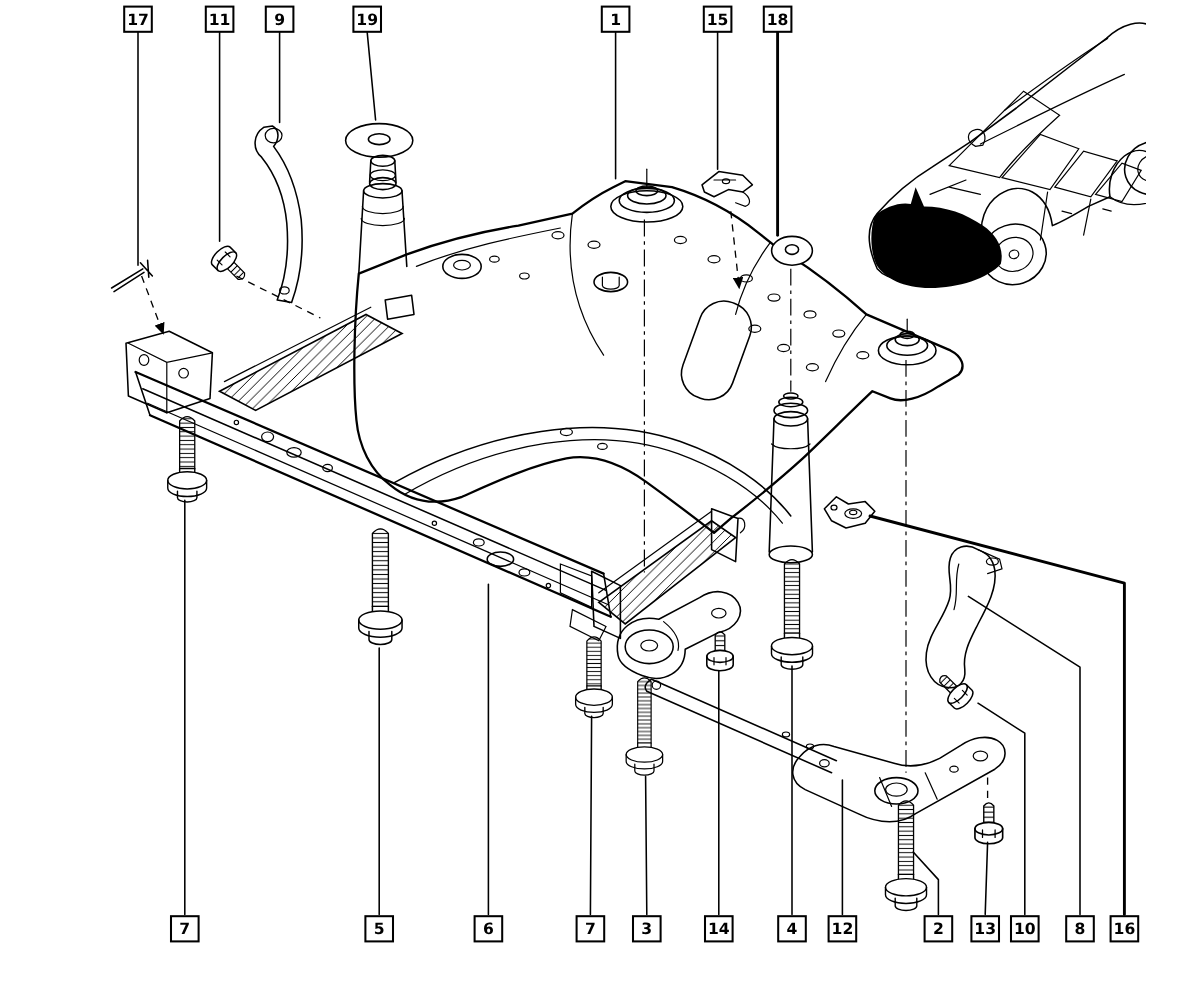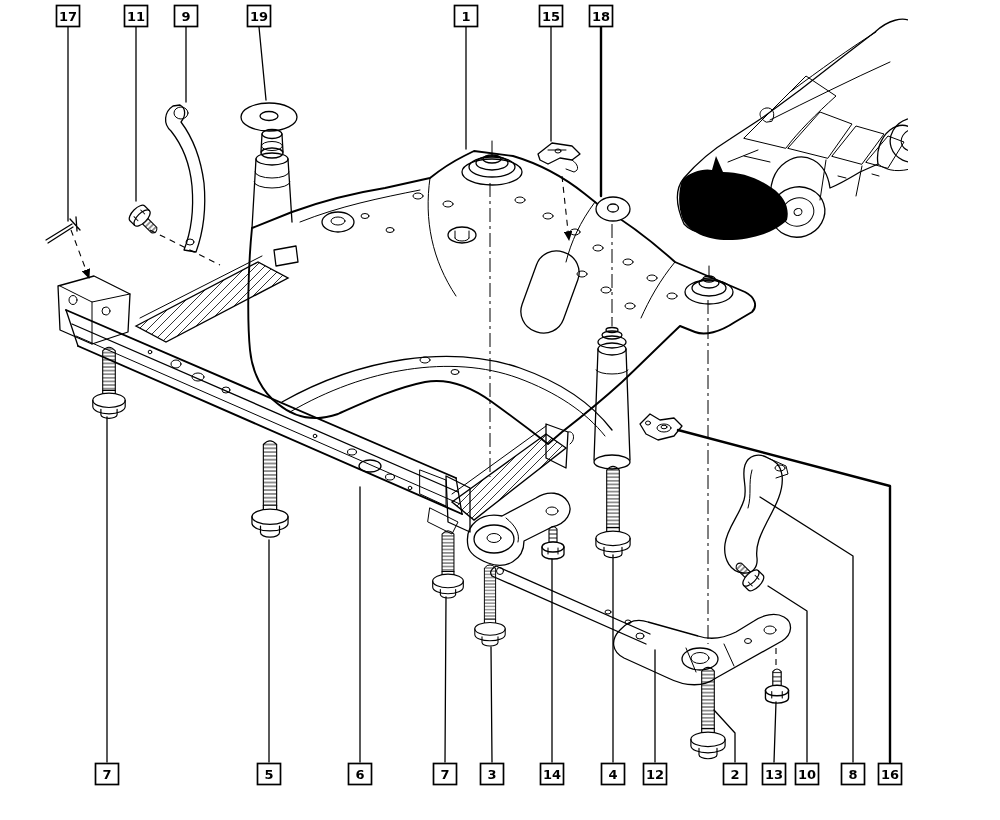--- a/index.html
+++ b/index.html
@@ -1,16 +1,16 @@
 <!DOCTYPE html>
 <html><head>
 <meta charset="utf-8">
 <style>
   html,body{margin:0;padding:0;background:#fff;}
-  .page{width:908px;height:820px;background:#fff;position:relative;overflow:hidden;}
+  .page{width:908px;height:820px;background:#fff;position:relative;overflow:hidden;padding-left:47px;}
   svg{display:block;}
   .ln{fill:none;stroke:#000;stroke-width:1.3;stroke-linecap:round;stroke-linejoin:round;}
   .hv{fill:none;stroke:#000;stroke-width:1.9;stroke-linecap:round;stroke-linejoin:round;}
   .th{fill:none;stroke:#000;stroke-width:1;stroke-linecap:round;}
   .dash{fill:none;stroke:#000;stroke-width:1.1;stroke-dasharray:6 5;}
   .cdot{fill:none;stroke:#000;stroke-width:1;stroke-dasharray:14 4 3 4;}
   .thick{stroke-width:2.4;}
   .wh{fill:#fff;stroke:#000;stroke-width:1.3;}
   .blk{fill:#000;stroke:none;}
   .co-box{fill:#fff;stroke:#000;stroke-width:1.7;}

